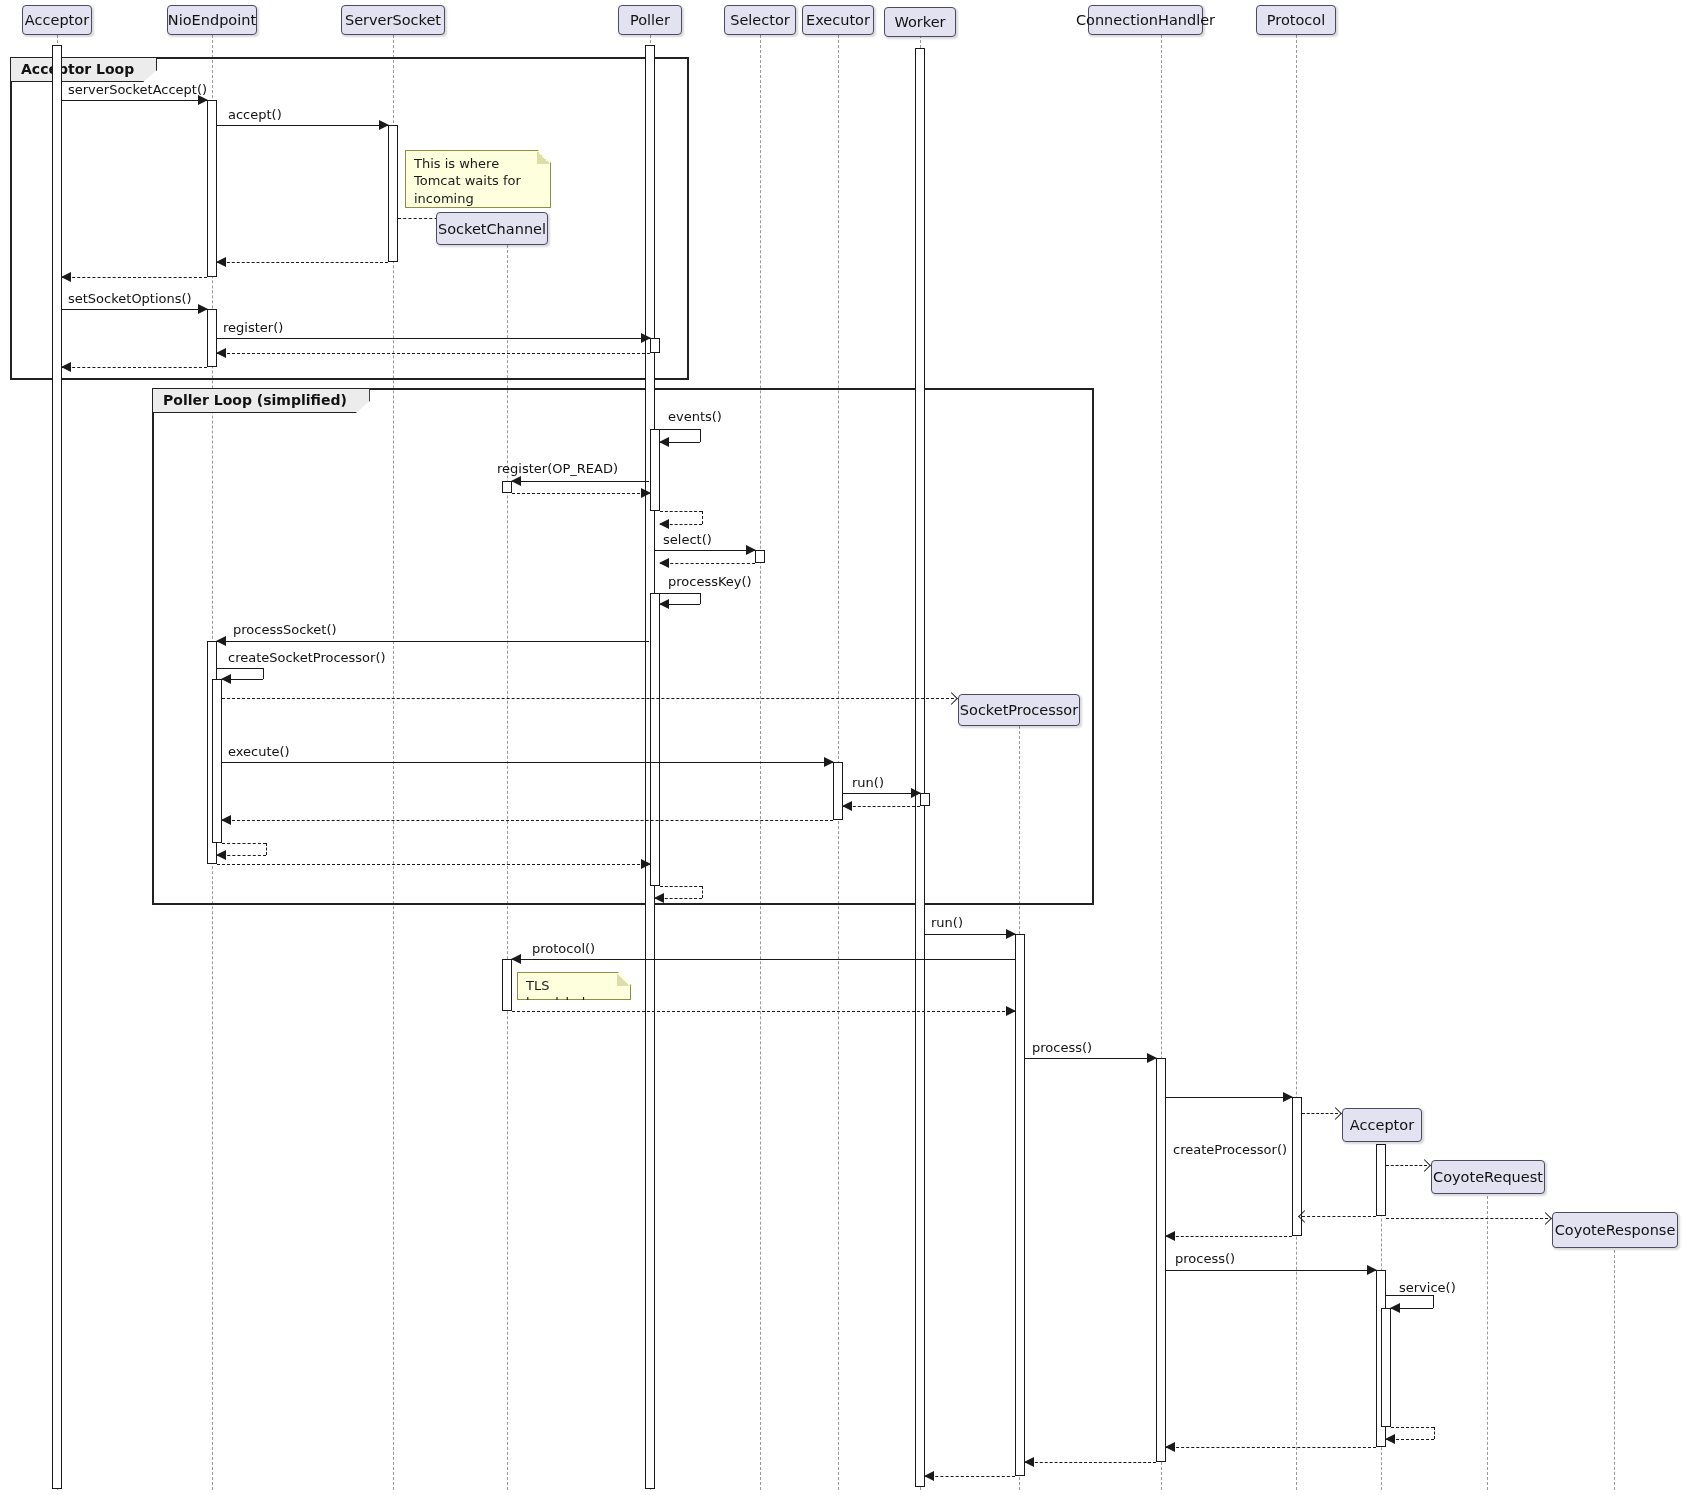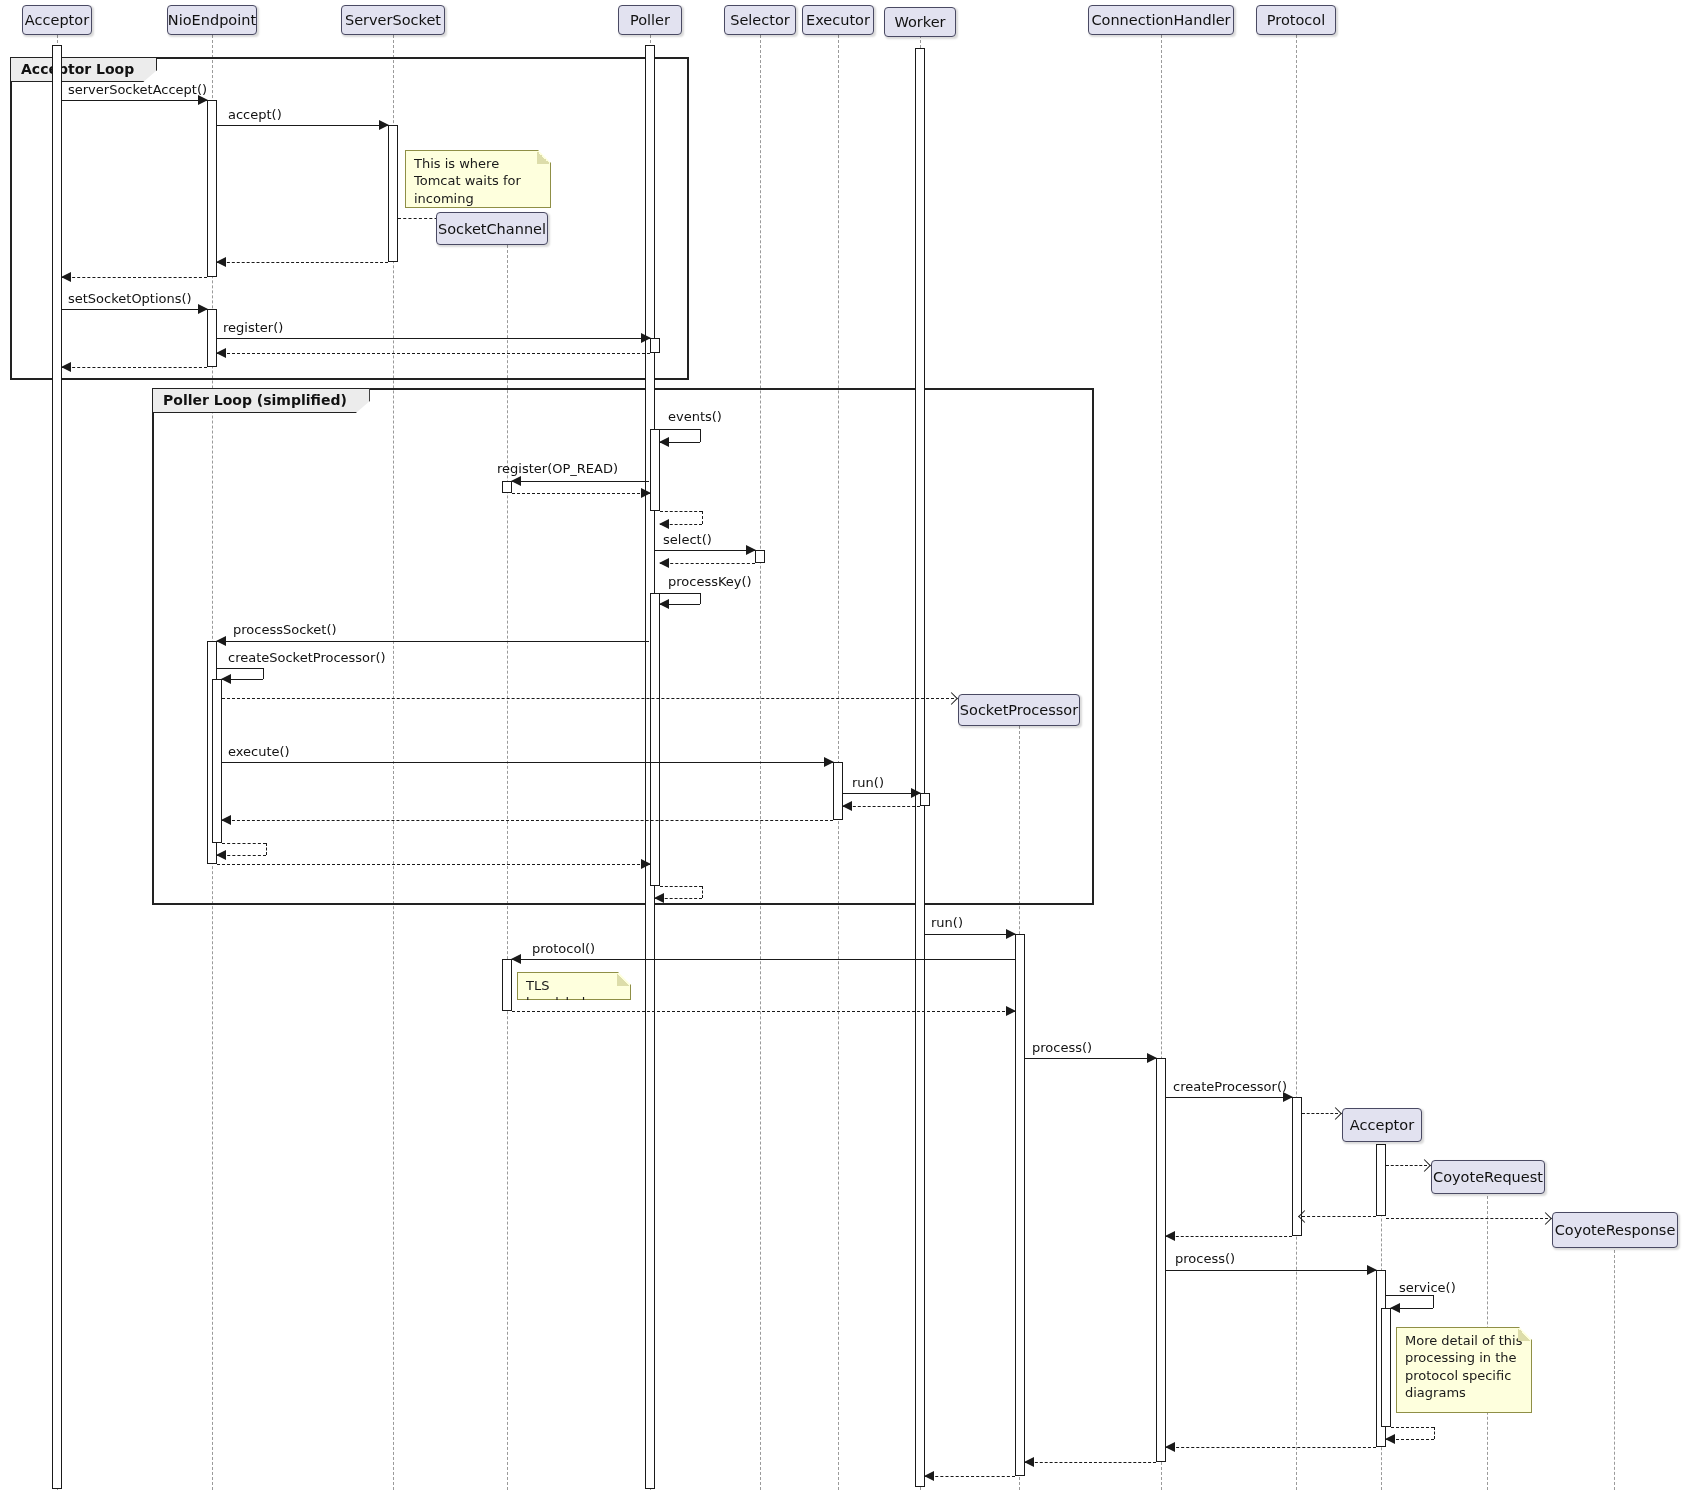--- a/index.html
+++ b/index.html
@@ -157,36 +157,35 @@
   <div class="mlabel" style="left:497px;top:461px">register(OP_READ)</div>
   <div class="mlabel" style="left:663px;top:532px">select()</div>
   <div class="mlabel" style="left:668px;top:574px">processKey()</div>
   <div class="mlabel" style="left:233px;top:622px">processSocket()</div>
   <div class="mlabel" style="left:228px;top:650px">createSocketProcessor()</div>
   <div class="mlabel" style="left:228px;top:744px">execute()</div>
   <div class="mlabel" style="left:852px;top:775px">run()</div>
   <div class="mlabel" style="left:931px;top:915px">run()</div>
   <div class="mlabel" style="left:532px;top:941px">protocol()</div>
   <div class="mlabel" style="left:1032px;top:1040px">process()</div>
-  <div class="mlabel" style="left:1173px;top:1079px">createProcessor()</div>
+  <div class="mlabel" style="left:1173px;top:1142px">createProcessor()</div>
   <div class="mlabel" style="left:1175px;top:1251px">process()</div>
   <div class="mlabel" style="left:1399px;top:1280px">service()</div>
 
   <div class="p" style="left:22px;top:5px;width:70px;height:30px">Acceptor</div>
   <div class="p" style="left:167px;top:5px;width:90px;height:30px">NioEndpoint</div>
   <div class="p" style="left:341px;top:5px;width:104px;height:30px">ServerSocket</div>
   <div class="p" style="left:618px;top:5px;width:64px;height:30px">Poller</div>
   <div class="p" style="left:724px;top:5px;width:72px;height:30px">Selector</div>
   <div class="p" style="left:802px;top:5px;width:72px;height:30px">Executor</div>
   <div class="p" style="left:884px;top:7px;width:72px;height:30px">Worker</div>
-  <div class="p" style="left:1088px;top:5px;width:146px;height:30px">ConnectionHandler</div>
+  <div class="p" style="left:1088px;top:5px;width:115px;height:30px">ConnectionHandler</div>
   <div class="p" style="left:1256px;top:5px;width:80px;height:30px">Protocol</div>
   <div class="p" style="left:436px;top:212px;width:112px;height:33px">SocketChannel</div>
   <div class="p" style="left:958px;top:694px;width:122px;height:32px">SocketProcessor</div>
   <div class="p" style="left:1342px;top:1108px;width:80px;height:34px">Acceptor</div>
   <div class="p" style="left:1431px;top:1160px;width:114px;height:34px">CoyoteRequest</div>
   <div class="p" style="left:1552px;top:1212px;width:126px;height:36px">CoyoteResponse</div>
 
   <div class="note" style="left:405px;top:150px;width:146px;height:58px">This is where Tomcat waits for incoming connections</div>
   <div class="note" style="left:517px;top:972px;width:114px;height:28px">TLS handshake</div>
-  <div class="note" style="left:1396px;top:1327px;width:136px;height:86px">More detail of this processing in the protocol specific diagrams</div>
 
 </div>
 
 </body></html>

